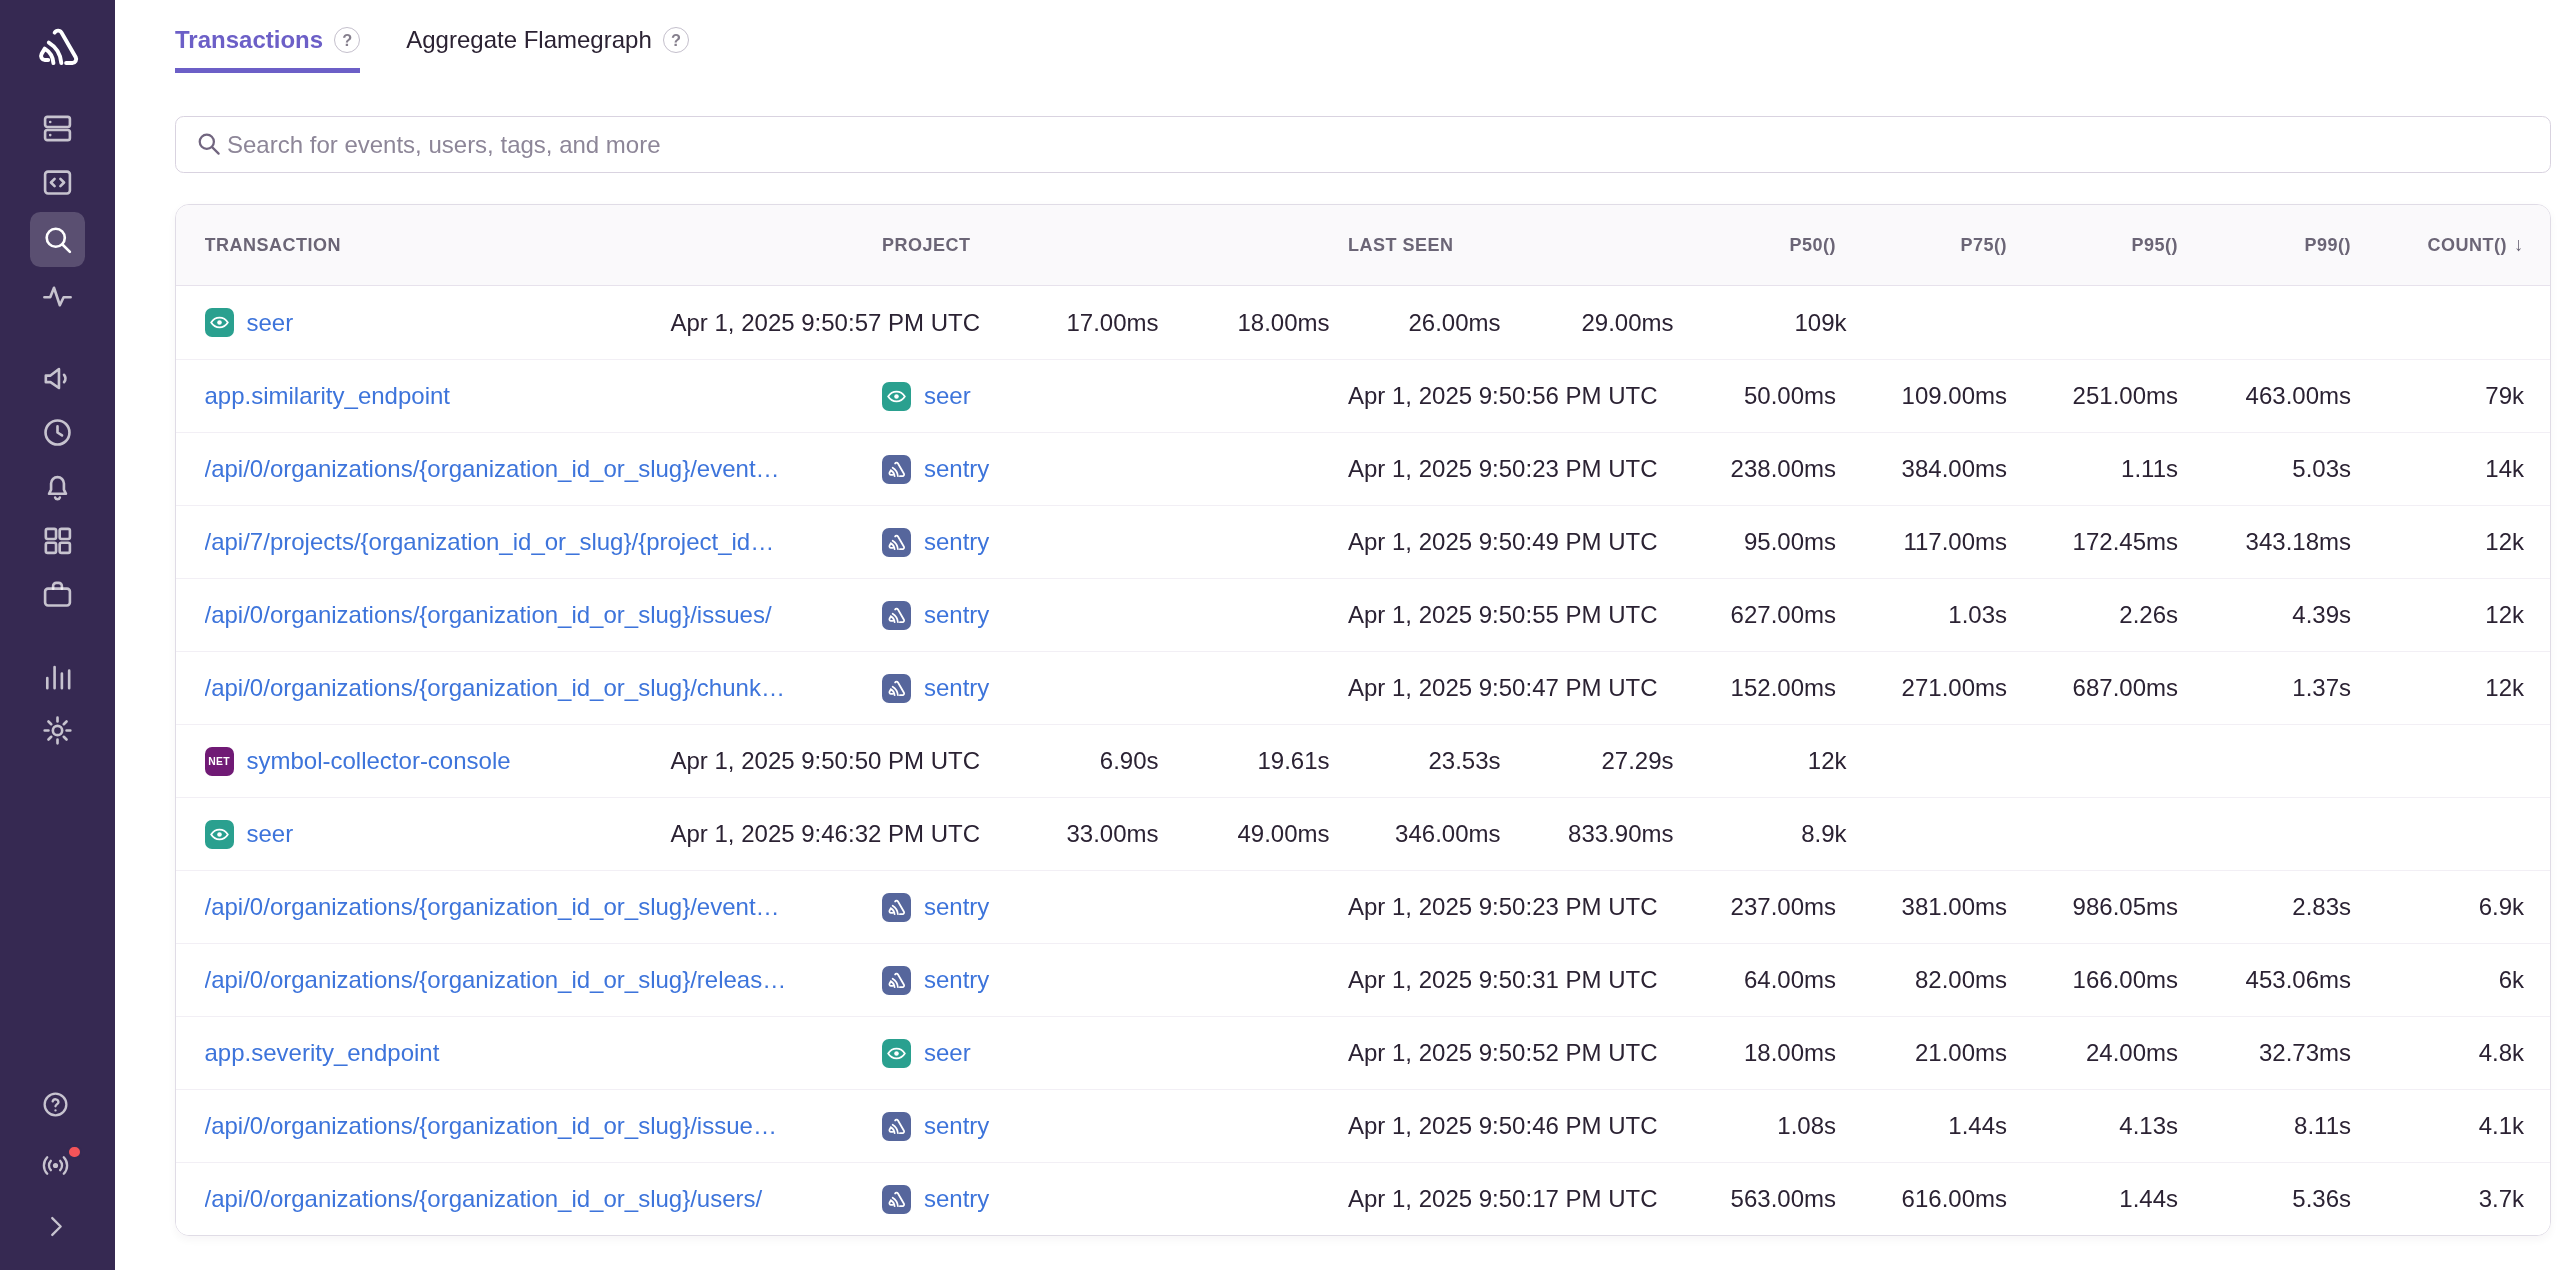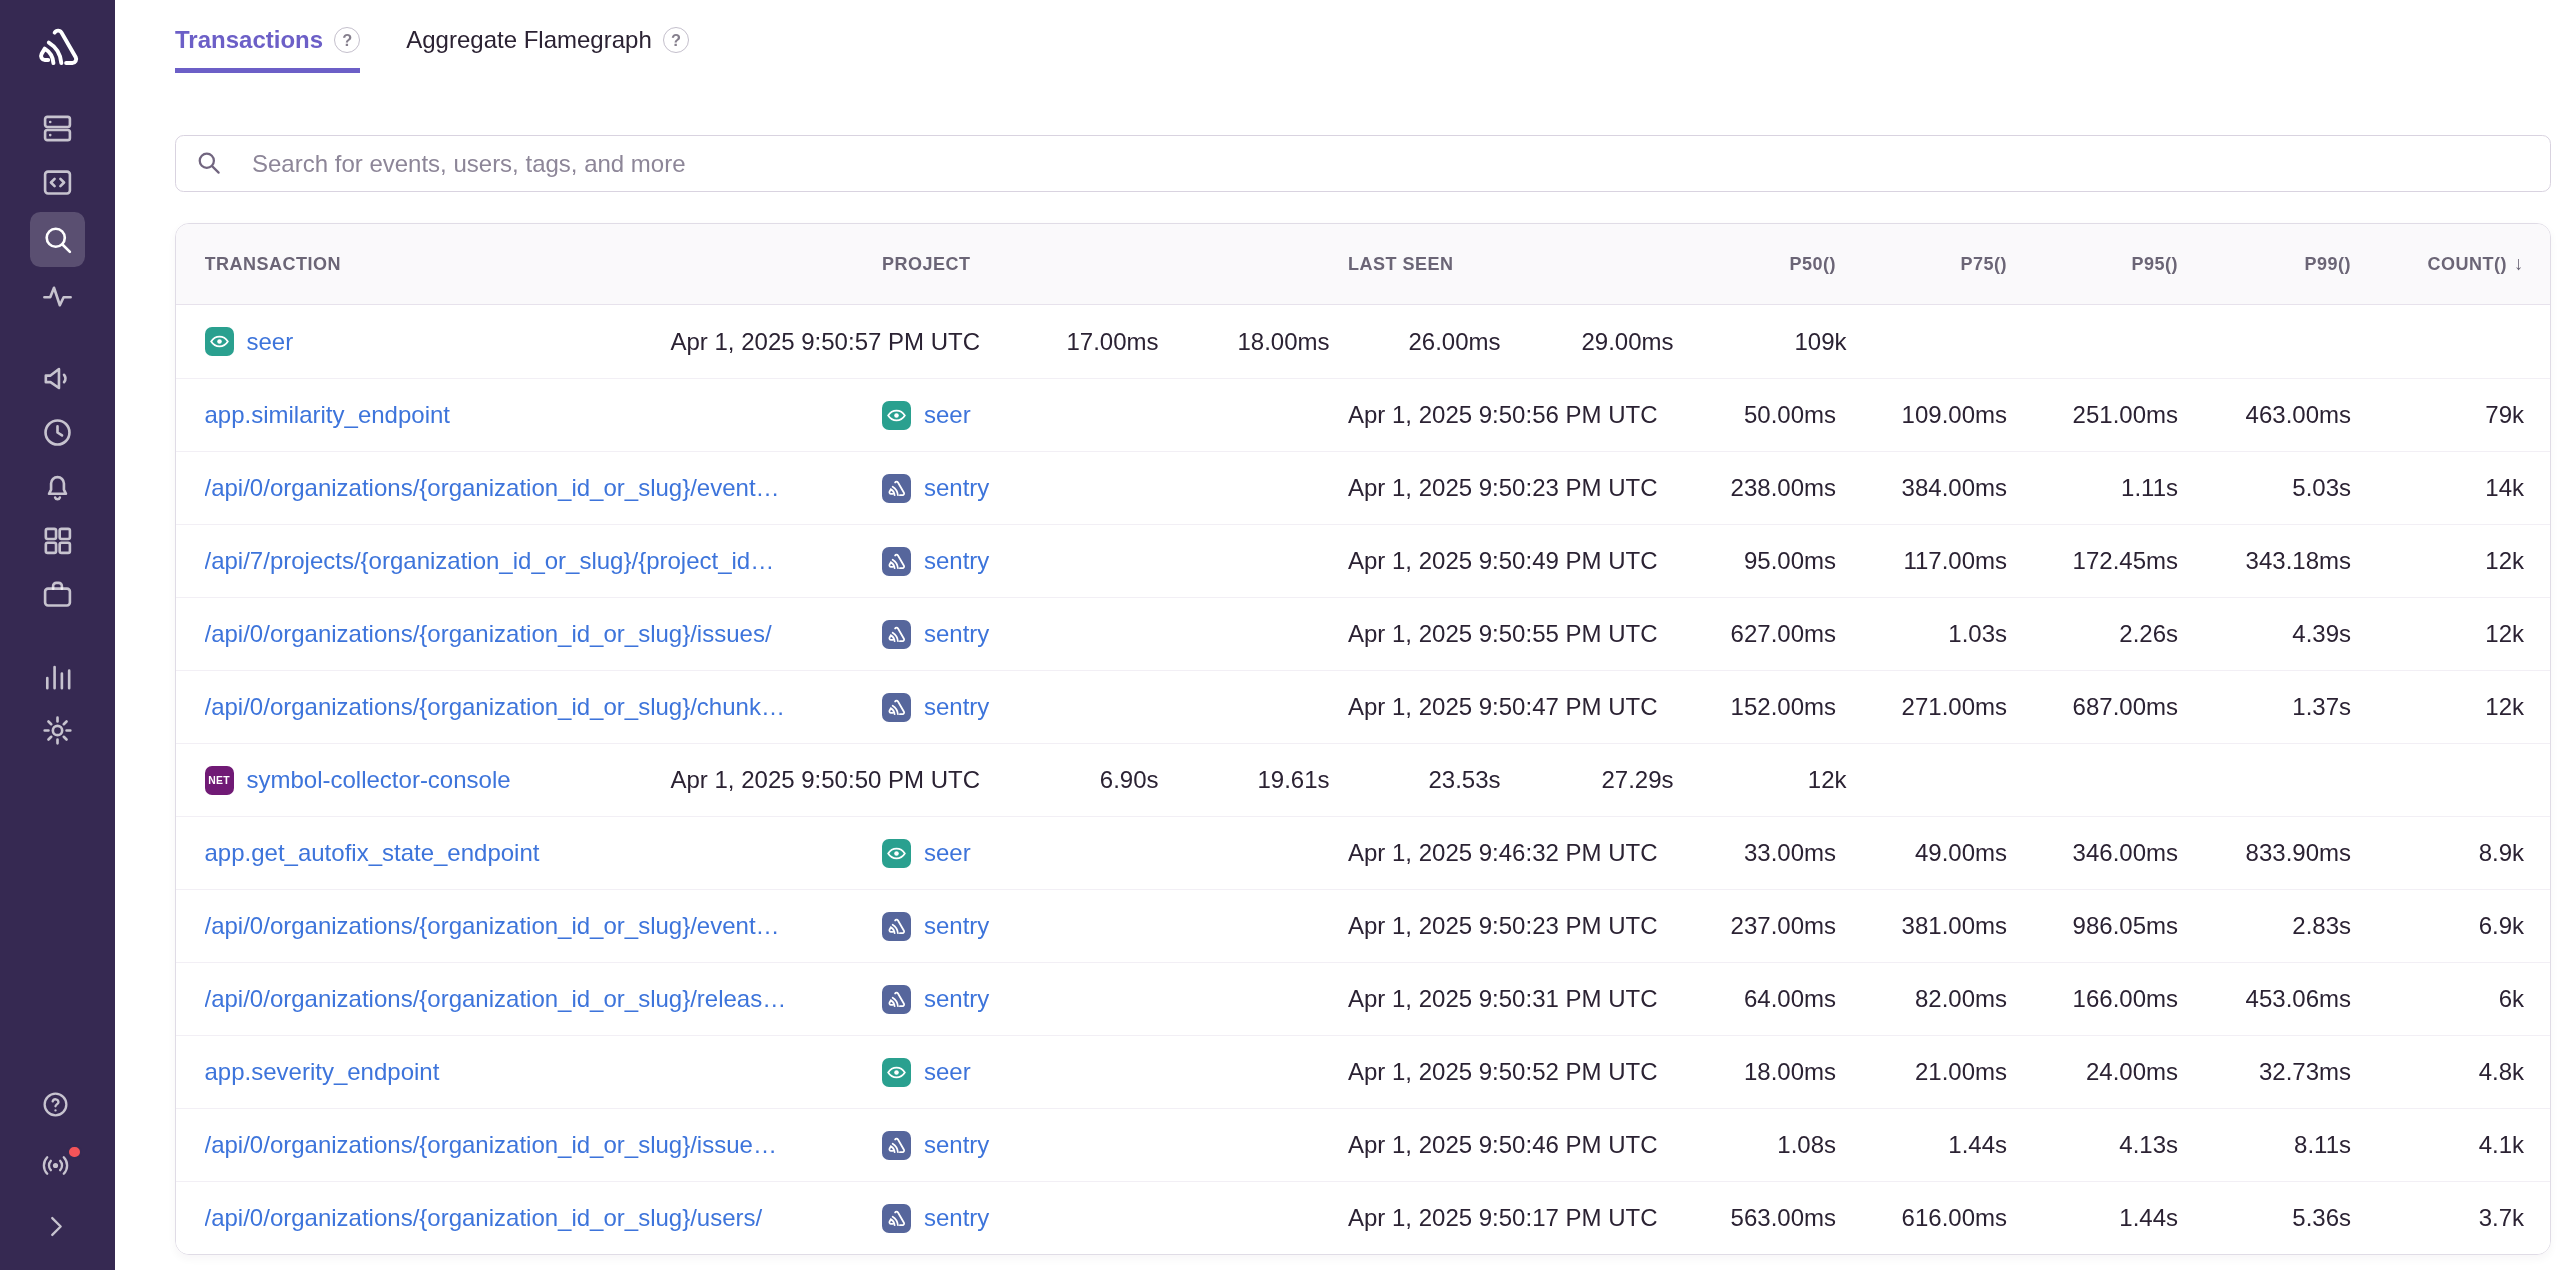--- a/index.html
+++ b/index.html
@@ -26,22 +26,22 @@
   .main { flex:1; min-width:0; padding:26px 25px 0 60px; }
 
   .tabs { display:flex; gap:46px; align-items:flex-end; }
   .tab { display:inline-flex; align-items:center; gap:11.2px; font-size:24px; color:#2b2233;
     padding-bottom:14px; border-bottom:5.2px solid transparent; cursor:pointer; }
   .tab.active { color:#6c5fc7; font-weight:700; border-bottom-color:#6c5fc7; }
   .qmark { width:26px; height:26px; border-radius:50%; border:1.7px solid #c4bfcc; color:#857f8d;
     font-size:16.4px; font-weight:700; display:inline-flex; align-items:center; justify-content:center;
     flex:0 0 auto; cursor:pointer; }
 
-  .searchbar { margin-top:62px; height:57px; border:1.7px solid #d9d3e0; border-radius:8.6px;
-    display:flex; align-items:center; padding:0 19px; gap:30px; background:#fff; }
+  .searchbar { margin-top:43px; height:57px; border:1.7px solid #d9d3e0; border-radius:8.6px;
+    display:flex; align-items:center; padding:0 19px; gap:5px; background:#fff; }
   .searchbar svg { width:27px; height:27px; color:#71657f; flex:0 0 auto; }
   .searchbar input { flex:1; border:none; outline:none; font-size:24px; color:#2b2233;
     font-family:"Liberation Sans", sans-serif; background:transparent; }
   .searchbar input::placeholder { color:#8d8698; }
 
   
   .table { margin-top:31px; border:1.7px solid #e0dce6; border-radius:14px; overflow:hidden;
     box-shadow:0 3.5px 8.6px rgba(43,34,51,0.04); }
   .thead { display:flex; align-items:center; height:81px; background:#faf9fb;
     border-bottom:1.7px solid #e7e2ec; padding:0 26px 0 28.5px; }
@@ -357,21 +357,20 @@
               <a class="lnk">symbol-collector-console</a>
             </div>
             <div class="c-last_seen">Apr 1, 2025 9:50:50 PM UTC</div>
             <div class="c-p50">6.90s</div>
             <div class="c-p75">19.61s</div>
             <div class="c-p95">23.53s</div>
             <div class="c-p99">27.29s</div>
             <div class="c-count">12k</div>
           </div>
           <div class="trow">
-            <div class="c-transaction"><a class="lnk">app.get_autofix_state_endpoint</a></div>
             <div class="c-project">
               <span class="pavatar" style="background: rgb(42, 160, 143);">
                 <svg viewBox="0 0 24 24" fill="none" stroke="#fff" stroke-width="2">
                   <path d="M2.5 12S6 6.5 12 6.5 21.5 12 21.5 12 18 17.5 12 17.5 2.5 12 2.5 12z"></path>
                   <circle cx="12" cy="12" r="2.6" fill="#fff" stroke="none"></circle>
                 </svg>
               </span>
               <a class="lnk">seer</a>
             </div>
             <div class="c-last_seen">Apr 1, 2025 9:46:32 PM UTC</div>

